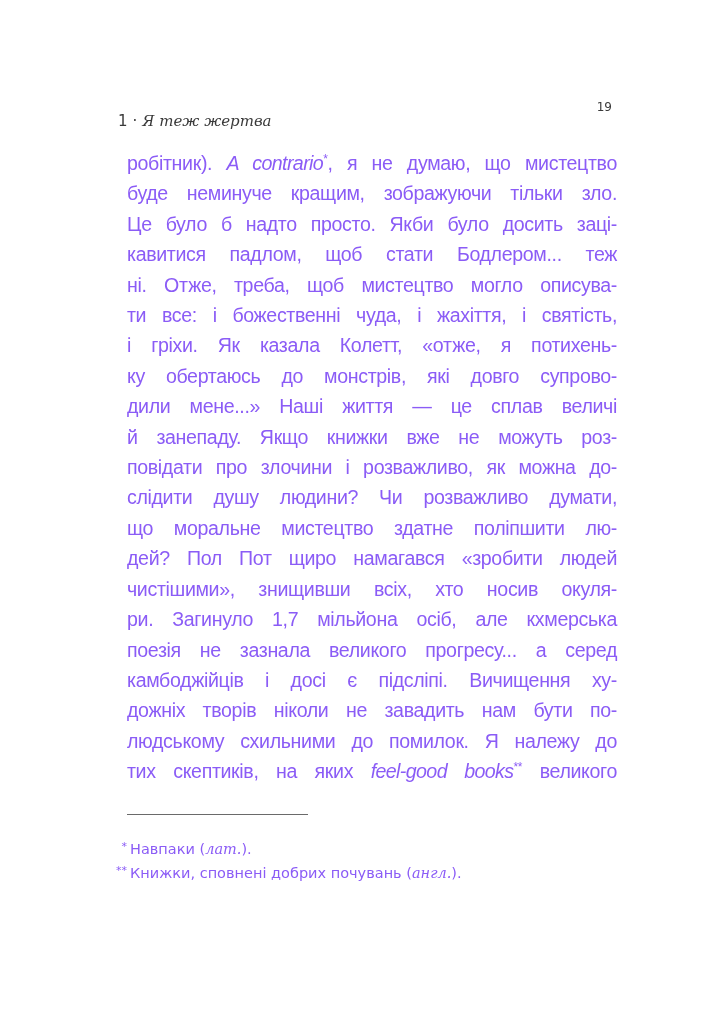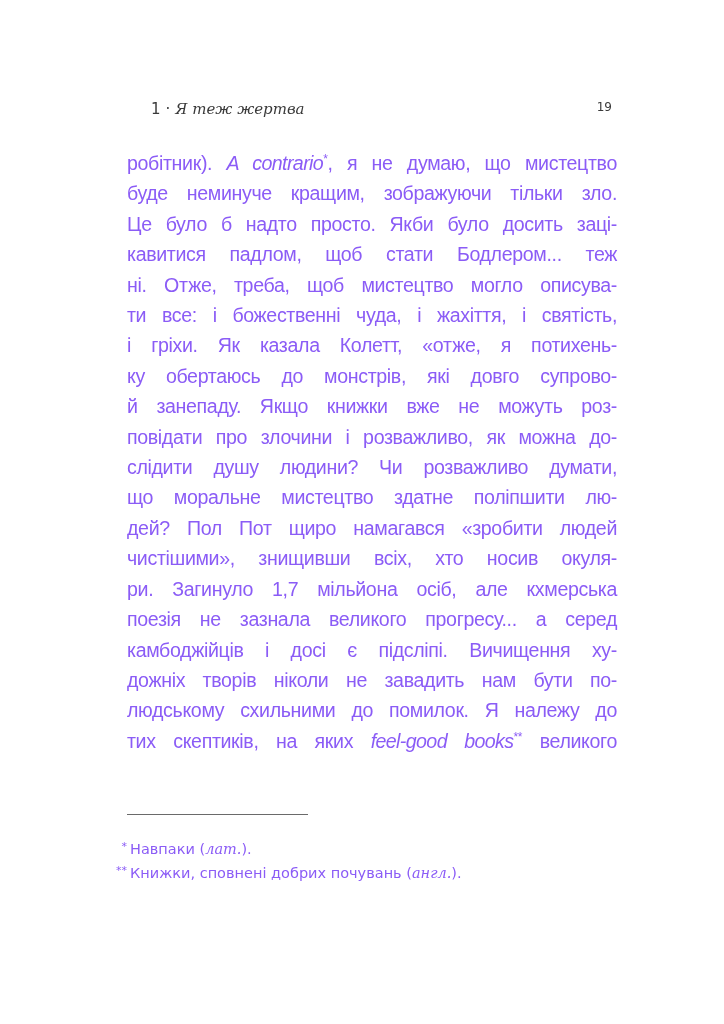--- a/index.html
+++ b/index.html
@@ -4,21 +4,21 @@
 <style>
   html, body { margin: 0; padding: 0; }
   body {
     width: 724px; height: 1024px; background: #ffffff; position: relative; overflow: hidden;
     color: #2a2a2a;
   }
   .running-head {
     position: absolute; left: 118px; top: 100px; width: 494px; height: 24px;
     font-family: "DejaVu Sans", sans-serif; font-size: 15px; color: #3a3a3a;
   }
-  .rh-left { position: absolute; left: 0; top: 0; margin-left: 33px; }
+  .rh-left { position: absolute; left: 0; top: 12px; }
   .rh-left .num { font-style: normal; }
   .rh-left .sep { margin: 0 5px; }
   .rh-left .title { font-family: "DejaVu Serif", serif; font-style: italic; font-size: 15px; }
   .rh-right { position: absolute; right: 0; top: 0; font-size: 12px; }
   .body-text {
     position: absolute; left: 127px; top: 148px; width: 490px;
     font-family: Liberation Sans, sans-serif; font-size: 19.6px; line-height: 30.4px;
     color: #8b5cf6; letter-spacing: -0.35px;
   }
   .line { display: block; white-space: nowrap; text-align: justify; text-align-last: justify; }
@@ -49,20 +49,21 @@
 
 <div class="body-text">
   <span class="line"><span>робітник). </span><span class="it">A contrario</span><span class="fnmark">*</span><span>, я не думаю, що мистецтво</span></span>
   <span class="line">буде неминуче кращим, зображуючи тільки зло.</span>
   <span class="line">Це було б надто просто. Якби було досить заці-</span>
   <span class="line">кавитися падлом, щоб стати Бодлером... теж</span>
   <span class="line">ні. Отже, треба, щоб мистецтво могло описува-</span>
   <span class="line">ти все: і божественні чуда, і жахіття, і святість,</span>
   <span class="line">і гріхи. Як казала Колетт, «отже, я потихень-</span>
   <span class="line">ку обертаюсь до монстрів, які довго супрово-</span>
+  <span class="line">дили мене...» Наші життя — це сплав величі</span>
   <span class="line">й занепаду. Якщо книжки вже не можуть роз-</span>
   <span class="line">повідати про злочини і розважливо, як можна до-</span>
   <span class="line">слідити душу людини? Чи розважливо думати,</span>
   <span class="line">що моральне мистецтво здатне поліпшити лю-</span>
   <span class="line">дей? Пол Пот щиро намагався «зробити людей</span>
   <span class="line">чистішими», знищивши всіх, хто носив окуля-</span>
   <span class="line">ри. Загинуло 1,7 мільйона осіб, але кхмерська</span>
   <span class="line">поезія не зазнала великого прогресу... а серед</span>
   <span class="line">камбоджійців і досі є підсліпі. Вичищення ху-</span>
   <span class="line">дожніх творів ніколи не завадить нам бути по-</span>

